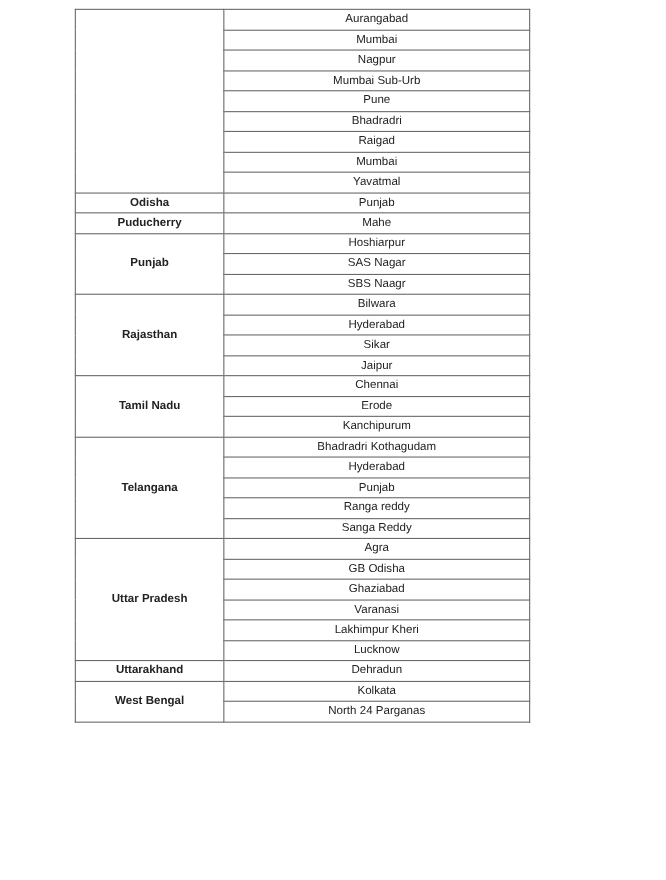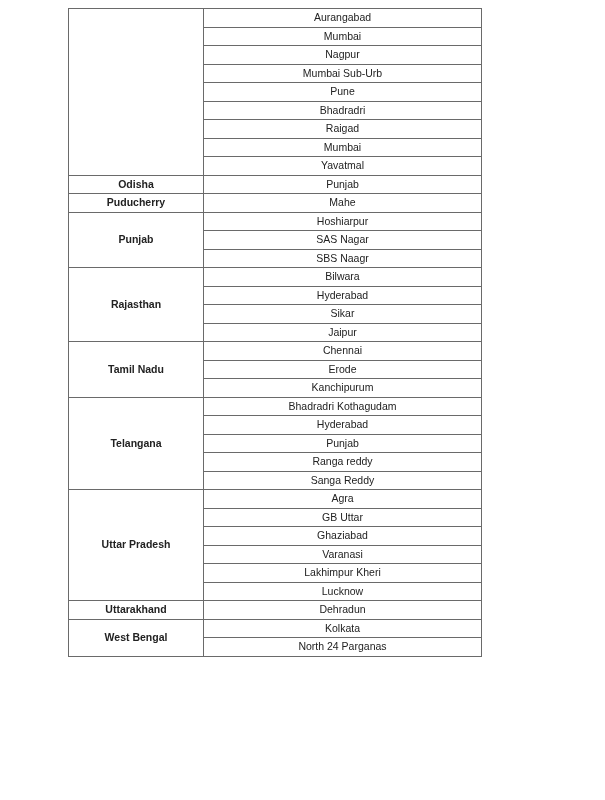--- a/index.html
+++ b/index.html
@@ -101,21 +101,21 @@
         <td class="city">Ranga reddy</td>
       </tr>
       <tr>
         <td class="city">Sanga Reddy</td>
       </tr>
       <tr>
         <td class="state" rowspan="6">Uttar Pradesh</td>
         <td class="city">Agra</td>
       </tr>
       <tr>
-        <td class="city">GB Uttar</td>
+        <td class="city">GB Odisha</td>
       </tr>
       <tr>
         <td class="city">Ghaziabad</td>
       </tr>
       <tr>
         <td class="city">Varanasi</td>
       </tr>
       <tr>
         <td class="city">Lakhimpur Kheri</td>
       </tr>

